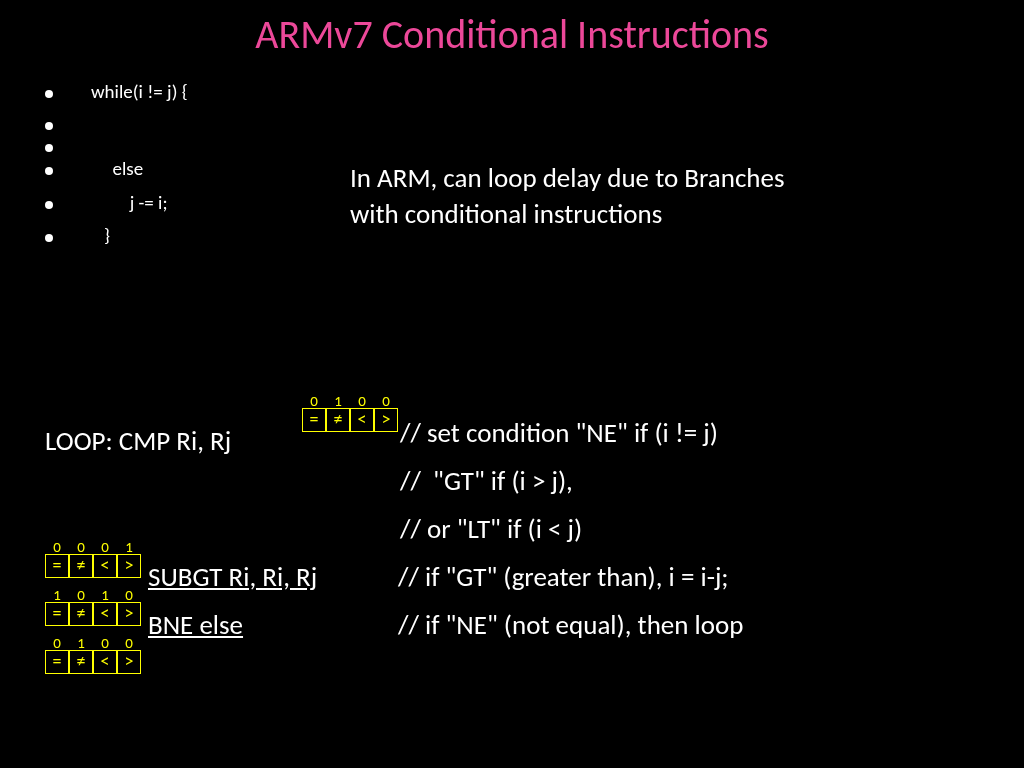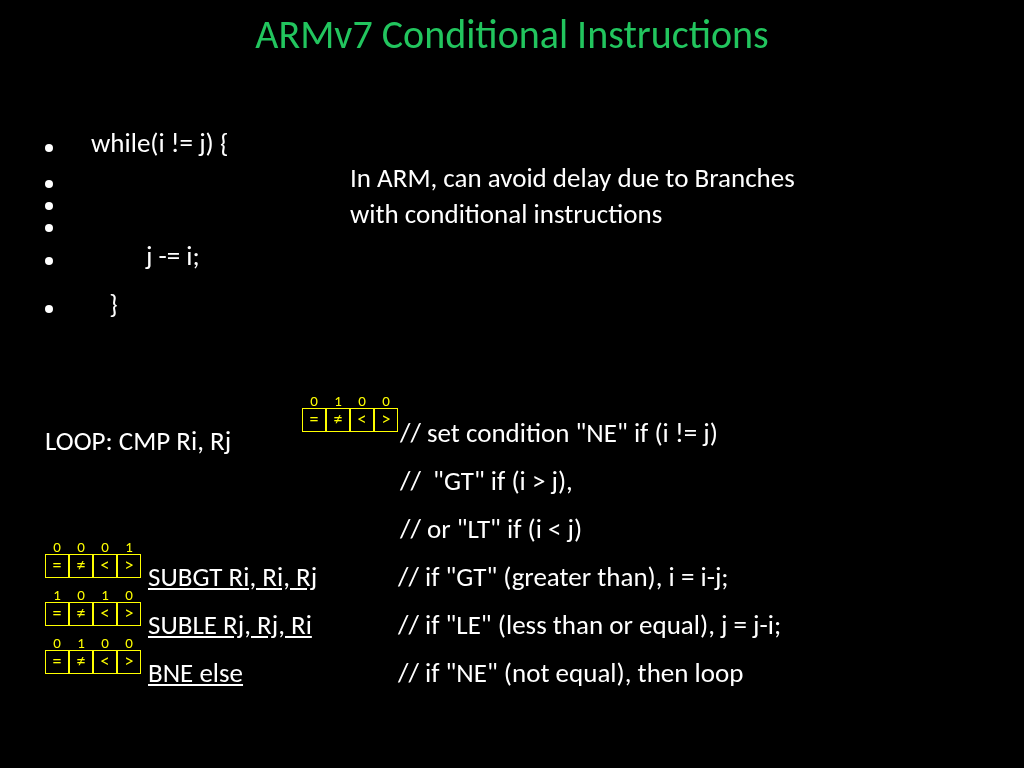--- a/index.html
+++ b/index.html
@@ -16,31 +16,30 @@
     position: relative;
     width: 1024px;
     height: 768px;
   }
   .title {
     position: absolute;
     top: 10px;
     left: 0;
     width: 1024px;
     text-align: center;
-    color: #22c55e;
+    color: #ec4899;
     font-size: 40px;
     font-weight: 400;
   }
   .code-bullets {
     position: absolute;
     top: 75px;
     left: 45px;
-    font-size: 27px;
+    font-size: 19px;
     line-height: 1.75;
-    margin-top: 44px;
   }
   .bullet-row {
     display: flex;
     align-items: baseline;
   }
   .dot {
     display: inline-block;
     width: 8px;
     height: 8px;
     background: #fff;
@@ -115,32 +114,33 @@
         <span>while(i != j) {</span>
       </div>
     <div class="bullet-row">
         <span class="dot"></span>
       </div>
     <div class="bullet-row">
         <span class="dot"></span>
       </div>
     <div class="bullet-row">
         <span class="dot"></span>
+        <span>&nbsp;&nbsp;&nbsp;&nbsp;&nbsp;else</span>
       </div>
     <div class="bullet-row">
         <span class="dot"></span>
         <span>&nbsp;&nbsp;&nbsp;&nbsp;&nbsp;&nbsp;&nbsp;&nbsp;&nbsp;j -= i;</span>
       </div>
     <div class="bullet-row">
         <span class="dot"></span>
         <span>&nbsp;&nbsp;&nbsp;}</span>
       </div>
   </div>
 
-  <div class="explain">In ARM, can avoid delay due to Branches with conditional instructions</div>
+  <div class="explain">In ARM, can loop delay due to Branches with conditional instructions</div>
 
   <div class="asm-block">
     <div class="asm-row">
       <span class="asm-col1">LOOP: CMP Ri, Rj</span>
       <span style="display:inline-block;width:100px"></span>
       <span class="asm-comment">// set condition "NE" if (i != j)</span>
     </div>
     <div class="asm-row">
       <span class="asm-col1"></span>
         <span style="display:inline-block;width:100px"></span>
@@ -152,26 +152,20 @@
       <span class="asm-comment">// or "LT" if (i &lt; j)</span>
     </div>
     <div class="asm-row">
       <span class="asm-indent"></span>
       <span class="asm-col1b">SUBGT Ri, Ri, Rj</span>
       <span style="display:inline-block;width:50px"></span>
       <span class="asm-comment">// if "GT" (greater than), i = i-j;</span>
     </div>
     <div class="asm-row">
       <span class="asm-indent"></span>
-      <span class="asm-col1b">SUBLE Rj, Rj, Ri</span>
-      <span style="display:inline-block;width:50px"></span>
-      <span class="asm-comment">// if "LE" (less than or equal), j = j-i;</span>
-    </div>
-    <div class="asm-row">
-      <span class="asm-indent"></span>
       <span class="asm-col1b">BNE else</span>
       <span style="display:inline-block;width:50px"></span>
       <span class="asm-comment">// if "NE" (not equal), then loop</span>
     </div>
   </div>
 
   <div class="flagbox" style="top:394px; left:302px;">
     <div class="flag-col">
         <div class="flag-bit">0</div>
         <div class="flag-sym">=</div>

